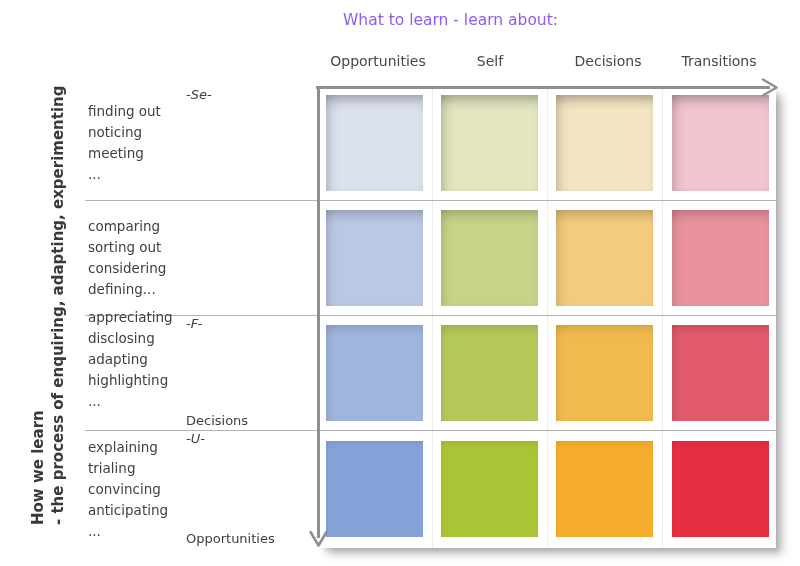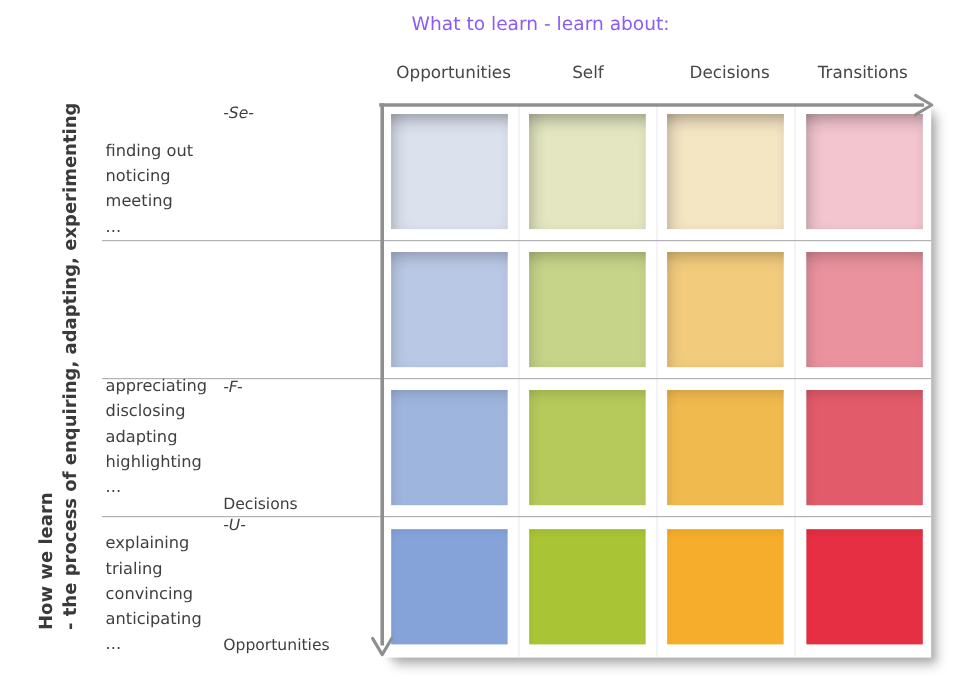--- a/index.html
+++ b/index.html
@@ -24,21 +24,21 @@
     position:absolute;left:320px;top:88px;width:456px;height:460px;background:#ffffff;
     box-shadow:7px 7px 9px -1px rgba(0,0,0,0.26), 3px 3px 5px rgba(0,0,0,0.10);
   }
   .v-sep{position:absolute;top:0;width:1px;height:460px;background:#ededed;}
   .row-divider{position:absolute;left:85px;width:691px;height:1px;background:#b2b2b2;}
   .cell{position:absolute;width:97px;height:96px;}
   .cell.row-0{box-shadow:inset 0 11px 12px -6px rgba(0,0,0,0.28), inset 9px 0 12px -6px rgba(0,0,0,0.18);}
   .cell.row-1{box-shadow:inset 0 10px 12px -6px rgba(0,0,0,0.22), inset 8px 0 12px -6px rgba(0,0,0,0.14);}
   .cell.row-2{box-shadow:inset 0 9px 11px -6px rgba(0,0,0,0.15), inset 7px 0 10px -6px rgba(0,0,0,0.10);}
   .cell.row-3{box-shadow:inset 0 6px 8px -5px rgba(0,0,0,0.09), inset 4px 0 6px -4px rgba(0,0,0,0.05);}
-  .row-block{position:absolute;left:88px;width:110px;display:flex;flex-direction:column;justify-content:flex-end;}
+  .row-block{position:absolute;left:88px;width:110px;display:flex;flex-direction:column;justify-content:center;}
   .row-words{font-size:13.5px;line-height:21px;white-space:pre-line;color:#3f3f3f;}
   .row-tag{position:absolute;left:186px;width:116px;display:flex;flex-direction:column;justify-content:space-between;}
   .row-code{font-size:13px;line-height:18px;font-style:italic;color:#3f3f3f;}
   .row-name{font-size:13px;line-height:18px;color:#3f3f3f;}
   .arrows{position:absolute;left:0;top:0;pointer-events:none;}
 </style>
 </head>
 <body>
 
 <div class="canvas">
@@ -86,20 +86,26 @@
   <div class="row-block" style="top:86px;height:114px">
     <div class="row-words">finding out
 noticing
 meeting
 ...</div>
   </div>
   <div class="row-tag" style="top:86px;height:114px">
     <div class="row-code">-Se-</div>
   </div>
 
+  <div class="row-block" style="top:200px;height:115px">
+    <div class="row-words">comparing
+sorting out
+considering
+defining...</div>
+  </div>
 
   <div class="row-block" style="top:302px;height:115px">
     <div class="row-words">appreciating
 disclosing
 adapting
 highlighting
 ...</div>
   </div>
   <div class="row-tag" style="top:315px;height:115px">
     <div class="row-code">-F-</div>

